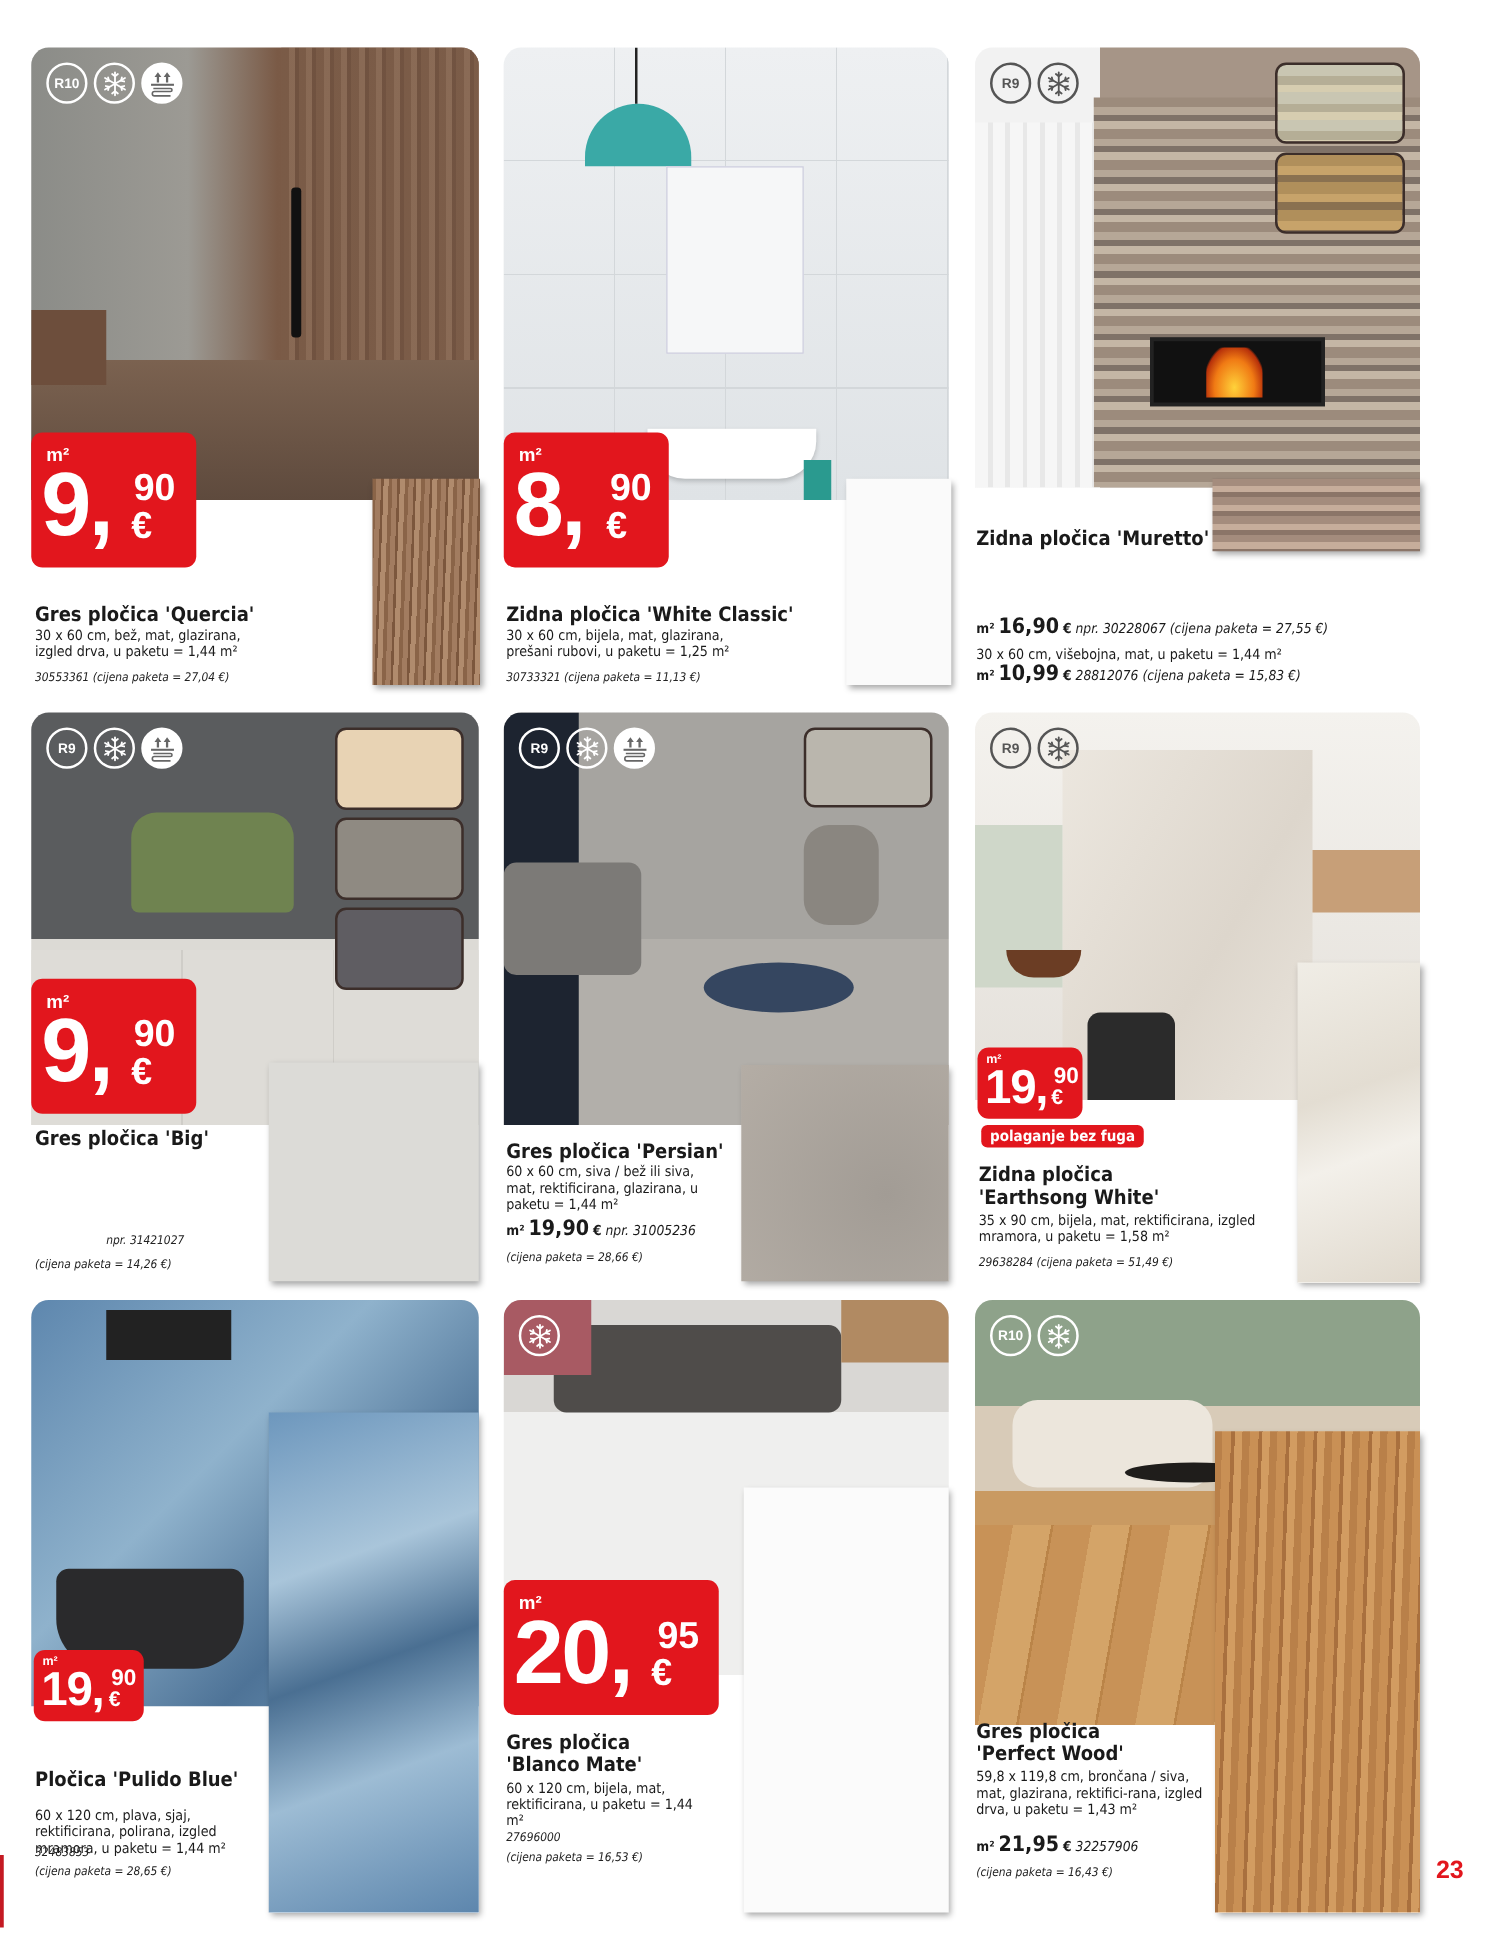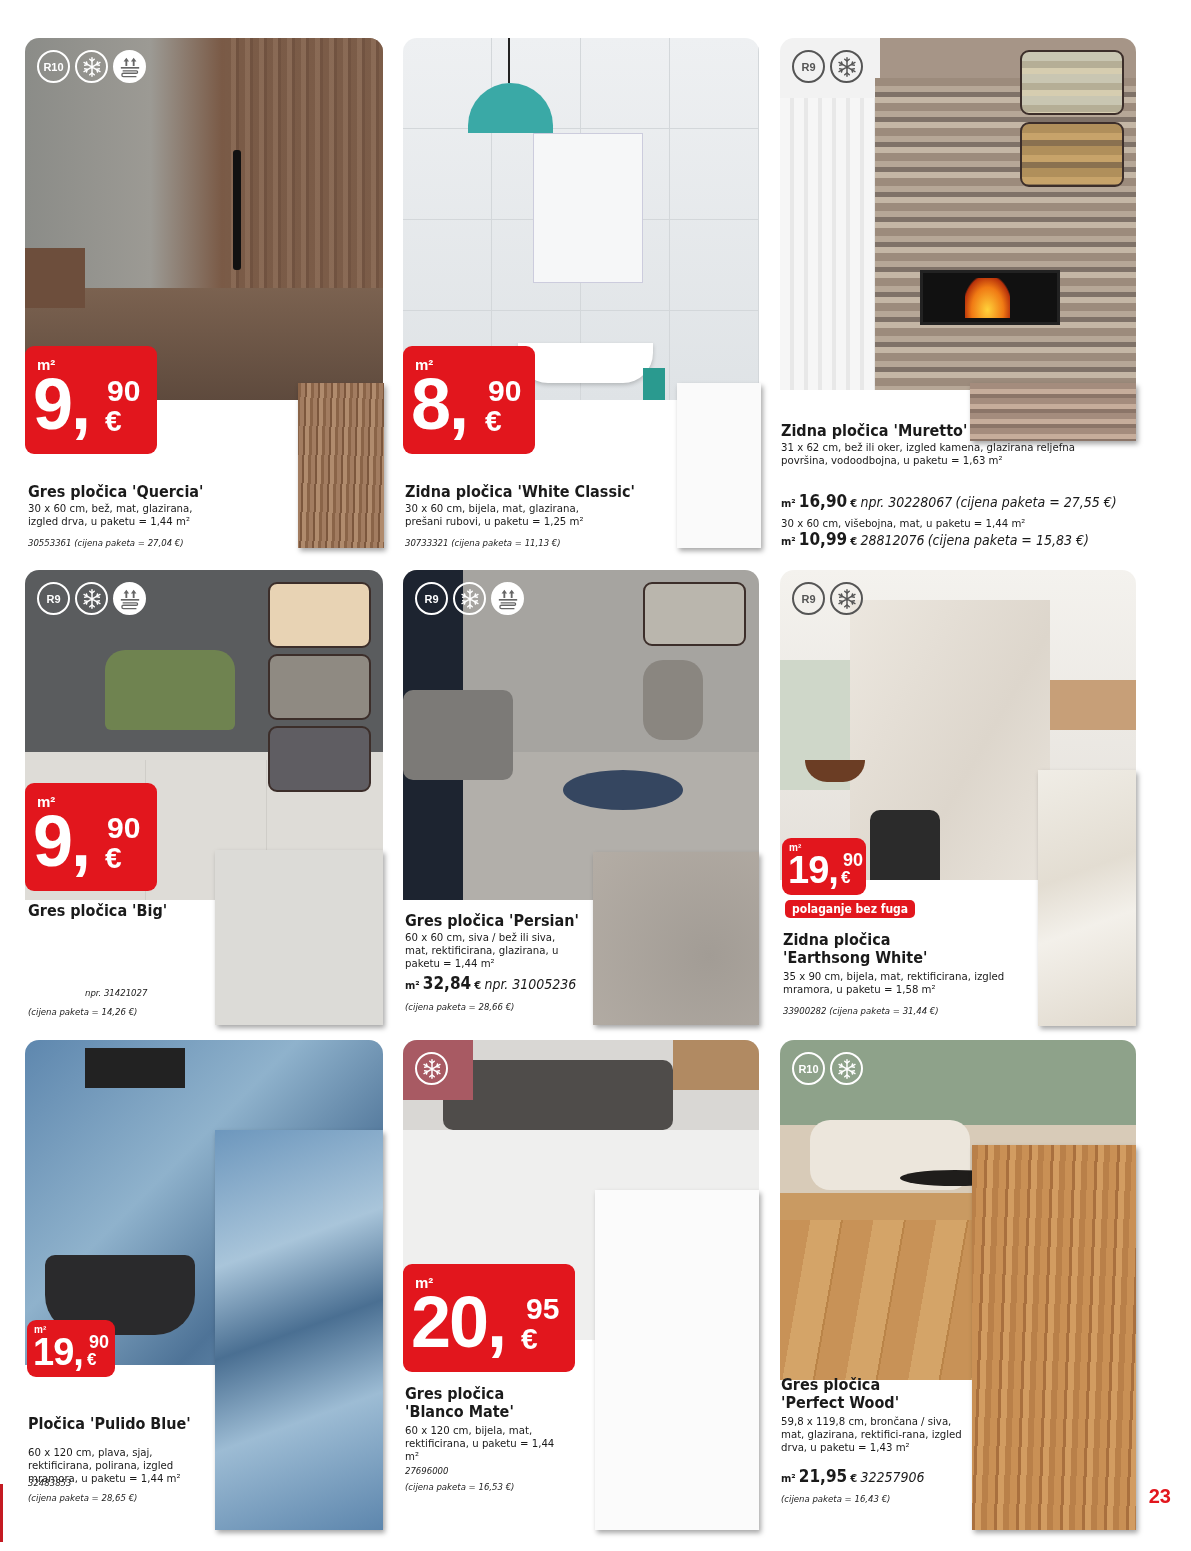--- a/index.html
+++ b/index.html
@@ -34,21 +34,21 @@
 
   .swatch { position: absolute; box-shadow: 2px 3px 5px rgba(0,0,0,0.35); z-index: 4; }
   .mini { position: absolute; border: 2px solid #3c2e2a; border-radius: 9px; z-index: 4; }
 
   .ttl { position: absolute; font-weight: bold; font-size: 16px; line-height: 18px; color: #1a1a1a; }
   .desc { position: absolute; font-size: 11.3px; line-height: 13px; color: #1a1a1a; }
   .code { position: absolute; font-style: italic; font-size: 9.5px; line-height: 13px; color: #222; }
   .pline { position: absolute; font-size: 11px; line-height: 18px; white-space: nowrap; }
   .pline b { font-size: 17px; font-weight: bold; }
   .pline .m { font-weight: bold; font-size: 11px; }
-  .pline i { font-size: 14px; }
+  .pline i { font-size: 11px; }
   .tagpill { position: absolute; background: #e2161d; color: #fff; font-weight: bold; font-size: 12px; padding: 2px 7px; border-radius: 5px; z-index: 6; }
 
   .page-no { position: absolute; right: 20px; top: 1485px; color: #e2161d; font-size: 20px; font-weight: bold; font-family: "Liberation Sans", sans-serif; }
   .edge-bar { position: absolute; left: 0; top: 1484px; width: 3px; height: 58px; background: #c41a22; }
 </style>
 </head>
 <body>
 
 <svg width="0" height="0" style="position:absolute">
   <defs>
@@ -140,21 +140,20 @@
     <div class="ico dark">
         <svg>
           <use href="#snow"></use>
         </svg>
       </div>
   </div>
   <div class="mini" style="left:240px;top:12px;width:104px;height:65px;background:repeating-linear-gradient(180deg,#c9c6b2 0 9px,#b5ae96 9px 16px,#d6cdb0 16px 22px);"></div>
   <div class="mini" style="left:240px;top:84px;width:104px;height:65px;background:repeating-linear-gradient(180deg,#b08f5b 0 9px,#c7a36a 9px 16px,#8a7150 16px 22px);"></div>
   <div class="swatch" style="left:190px;top:345px;width:166px;height:58px;background:repeating-linear-gradient(180deg,#a48c7d 0 6px,#c6ad9b 6px 11px,#8b7568 11px 15px);"></div>
   <div class="ttl" style="left:1px;top:384px;width:200px">Zidna pločica 'Muretto'</div>
-  <div class="desc" style="left:1px;top:403px;width:305px">31 x 62 cm, bež ili oker, izgled kamena, glazirana reljefna površina, vodoodbojna, u paketu = 1,63 m²</div>
   <div class="pline" style="left:1px;top:454px;">
     <span class="m">m²</span>
     <b>16,90</b>
     <span class="m">€</span>
     <i>npr. 30228067</i>
     <i>(cijena paketa = 27,55 €)</i>
   </div>
   <div class="desc" style="left:1px;top:479px;width:330px">30 x 60 cm, višebojna, mat, u paketu = 1,44 m²</div>
   <div class="pline" style="left:1px;top:492px;">
     <span class="m">m²</span>
@@ -221,21 +220,21 @@
           <use href="#heat"></use>
         </svg>
       </div>
   </div>
   <div class="mini" style="left:240px;top:12px;width:103px;height:64px;background:#bab6ad;"></div>
   <div class="swatch" style="left:190px;top:282px;width:166px;height:173px;background:radial-gradient(circle at 70% 60%,#a29c95,#b4ada5);"></div>
   <div class="ttl" style="left:2px;top:342px;width:190px">Gres pločica 'Persian'</div>
   <div class="desc" style="left:2px;top:361px;width:175px">60 x 60 cm, siva / bež ili siva, mat, rektificirana, glazirana, u paketu = 1,44 m²</div>
   <div class="pline" style="left:2px;top:404px;">
     <span class="m">m²</span>
-    <b>32,84</b>
+    <b>19,90</b>
     <span class="m">€</span>
     <i>npr. 31005236</i>
   </div>
   <div class="code" style="left:2px;top:430px;width:185px">(cijena paketa = 28,66 €)</div>
 </div>
 
 <div class="card" style="left:780px;top:570px;height:460px;">
   <div class="photo" style="left:0;top:0;width:356px;height:310px;background:linear-gradient(180deg,#f4f2ee,#e4e0da);">
     <div class="layer" style="left:70px;top:30px;width:200px;height:280px;background:linear-gradient(120deg,#ece7df,#ddd6cc 60%,#e9e4dc)"></div>
     <div class="layer" style="left:0;top:90px;width:70px;height:130px;background:#cfd7c9"></div>
@@ -257,21 +256,21 @@
     <span class="unit">m²</span>
     <span class="int">19,</span>
     <span class="cents" style="left:61px">90</span>
     <span class="eur" style="left:59px">€</span>
   </div>
   <div class="tagpill" style="left:5px;top:330px;">polaganje bez fuga</div>
   <div class="swatch" style="left:258px;top:200px;width:98px;height:256px;background:linear-gradient(160deg,#f0ede6,#e3ddd2 40%,#f3f0ea 60%,#e0d9cd);"></div>
   <div class="ttl" style="left:3px;top:361px;width:230px">Zidna pločica</div>
   <div class="ttl" style="left:3px;top:379px;width:230px">'Earthsong White'</div>
   <div class="desc" style="left:3px;top:400px;width:250px">35 x 90 cm, bijela, mat, rektificirana, izgled mramora, u paketu = 1,58 m²</div>
-  <div class="code" style="left:3px;top:434px;width:250px">33900282  (cijena paketa = 31,44 €)</div>
+  <div class="code" style="left:3px;top:434px;width:250px">29638284  (cijena paketa = 51,49 €)</div>
 </div>
 
 <div class="card" style="left:25px;top:1040px;height:490px;">
   <div class="photo" style="left:0;top:0;width:358px;height:325px;background:linear-gradient(135deg,#5e87ae,#8fb2cc 40%,#4e7397 70%,#7aa0bf);">
     <div class="layer" style="left:60px;top:8px;width:100px;height:40px;background:#222;"></div>
     <div class="layer" style="left:20px;top:215px;width:150px;height:80px;background:#2a2a2c;border-radius:10px 10px 40px 40px"></div>
   </div>
   <div class="swatch" style="left:190px;top:90px;width:168px;height:400px;background:linear-gradient(160deg,#6d97bd,#a9c5da 30%,#4a6f92 50%,#9dbcd4 70%,#5d86ad);"></div>
   <div class="price small" style="left:2px;top:280px;width:88px;height:57px;">
     <span class="unit">m²</span>

